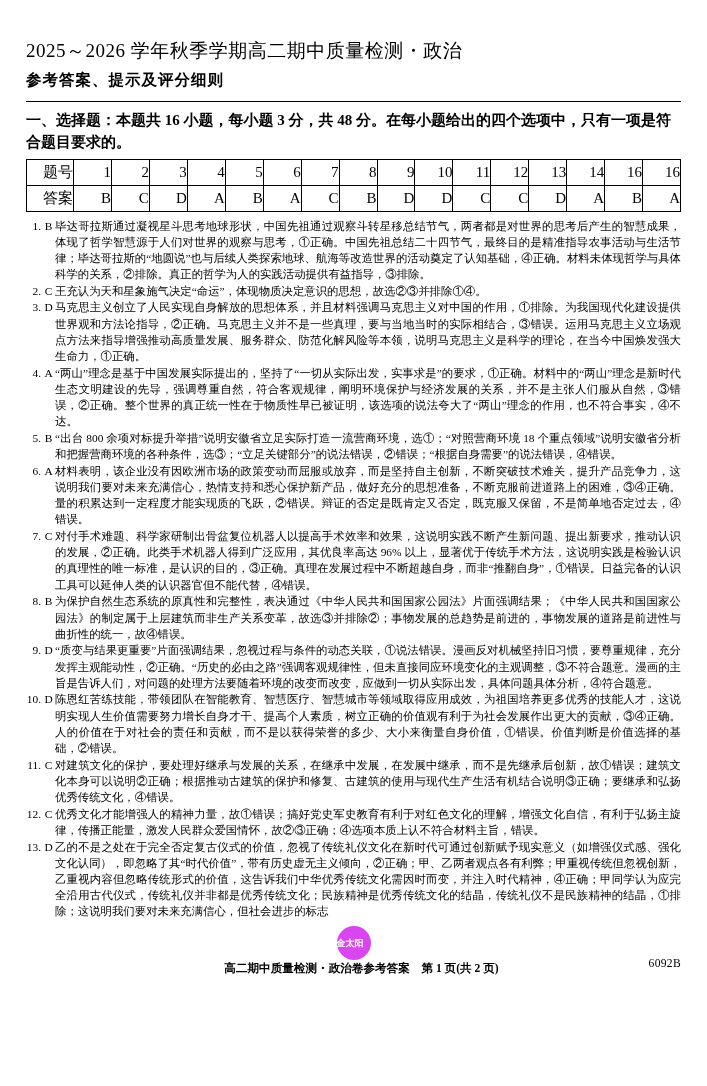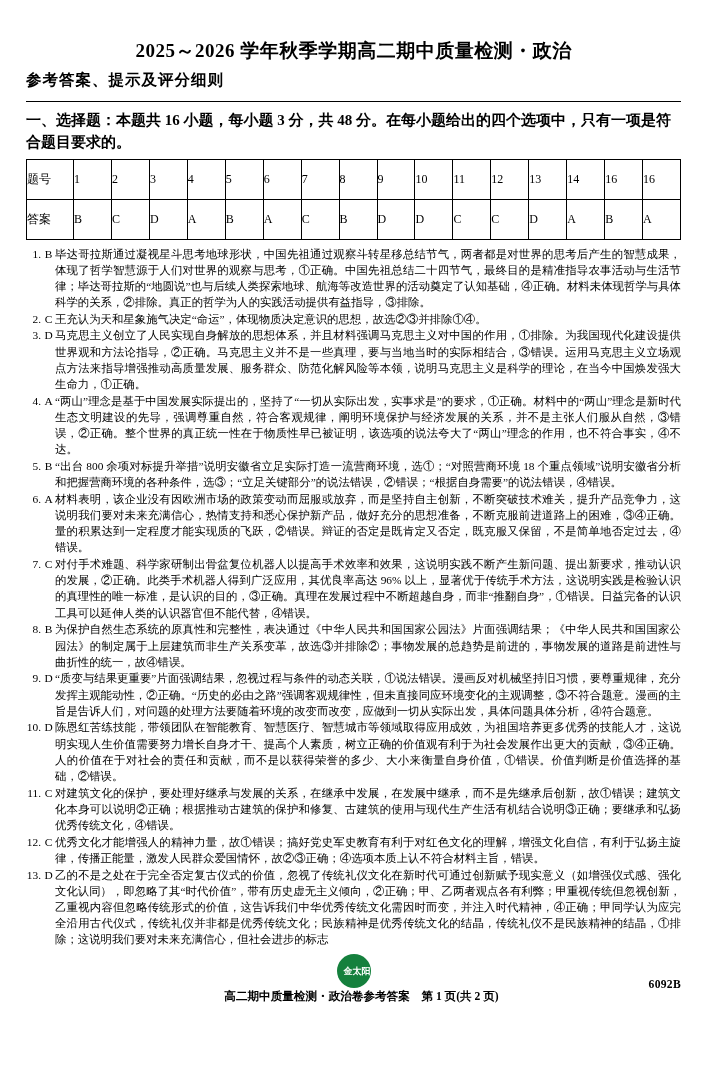--- a/index.html
+++ b/index.html
@@ -14,23 +14,22 @@
     color: #000000;
   }
   .page {
     position: relative;
     width: 707px;
     min-height: 1086px;
     box-sizing: border-box;
     padding: 30px 26px 10px 26px;
   }
   .title-main {
-    text-align: center;
     font-size: 19px;
-    font-weight: bold;
+    font-weight: normal;
     letter-spacing: 0.5px;
     margin: 8px 0 6px 0;
     font-family: "Liberation Serif", "DejaVu Serif", serif;
   }
   .title-sub {
     text-align: left;
     font-size: 15.5px;
     font-weight: bold;
     letter-spacing: 1px;
     margin: 0 0 10px 0;
@@ -47,24 +46,24 @@
     line-height: 1.45;
   }
   table.answers {
     border-collapse: collapse;
     width: 100%;
     table-layout: fixed;
     margin-bottom: 6px;
   }
   table.answers td {
     border: 1px solid #000;
-    text-align: left;
-    font-size: 12px;
+    text-align: right;
+    font-size: 15px;
     height: 19px;
-    padding: 10px 0;
+    padding: 3px 0;
     font-family: "Liberation Serif", "DejaVu Serif", serif;
   }
   table.answers td.rowhead {
     width: 46px;
     font-weight: normal;
   }
   .explanations {
     margin-top: 2px;
   }
   .exp-item {
@@ -100,39 +99,39 @@
     left: 16px;
     right: 0;
     bottom: 4px;
     text-align: center;
     font-size: 11.6px;
     font-weight: bold;
   }
   .footer-right {
     position: absolute;
     right: 0;
-    bottom: 17px;
+    bottom: 10px;
     font-size: 11.6px;
-    font-weight: bold;
+    font-weight: normal;
     letter-spacing: 0.3px;
     padding-left: 20px;
   }
   .footer-logo {
     position: absolute;
     left: 50%;
     transform: translateX(-50%);
     bottom: 20px;
     width: 34px;
     height: 34px;
     border-radius: 50%;
-    background: #15803d;
+    background: #d946ef;
     color: #fff;
     font-size: 9px;
     line-height: 34px;
-    text-align: right;
+    text-align: left;
     font-weight: bold;
     font-family: "Liberation Sans", sans-serif;
   }
 </style>
 </head>
 <body>
 
 <div class="page">
 
   <h1 class="title-main">2025～2026 学年秋季学期高二期中质量检测・政治</h1>

